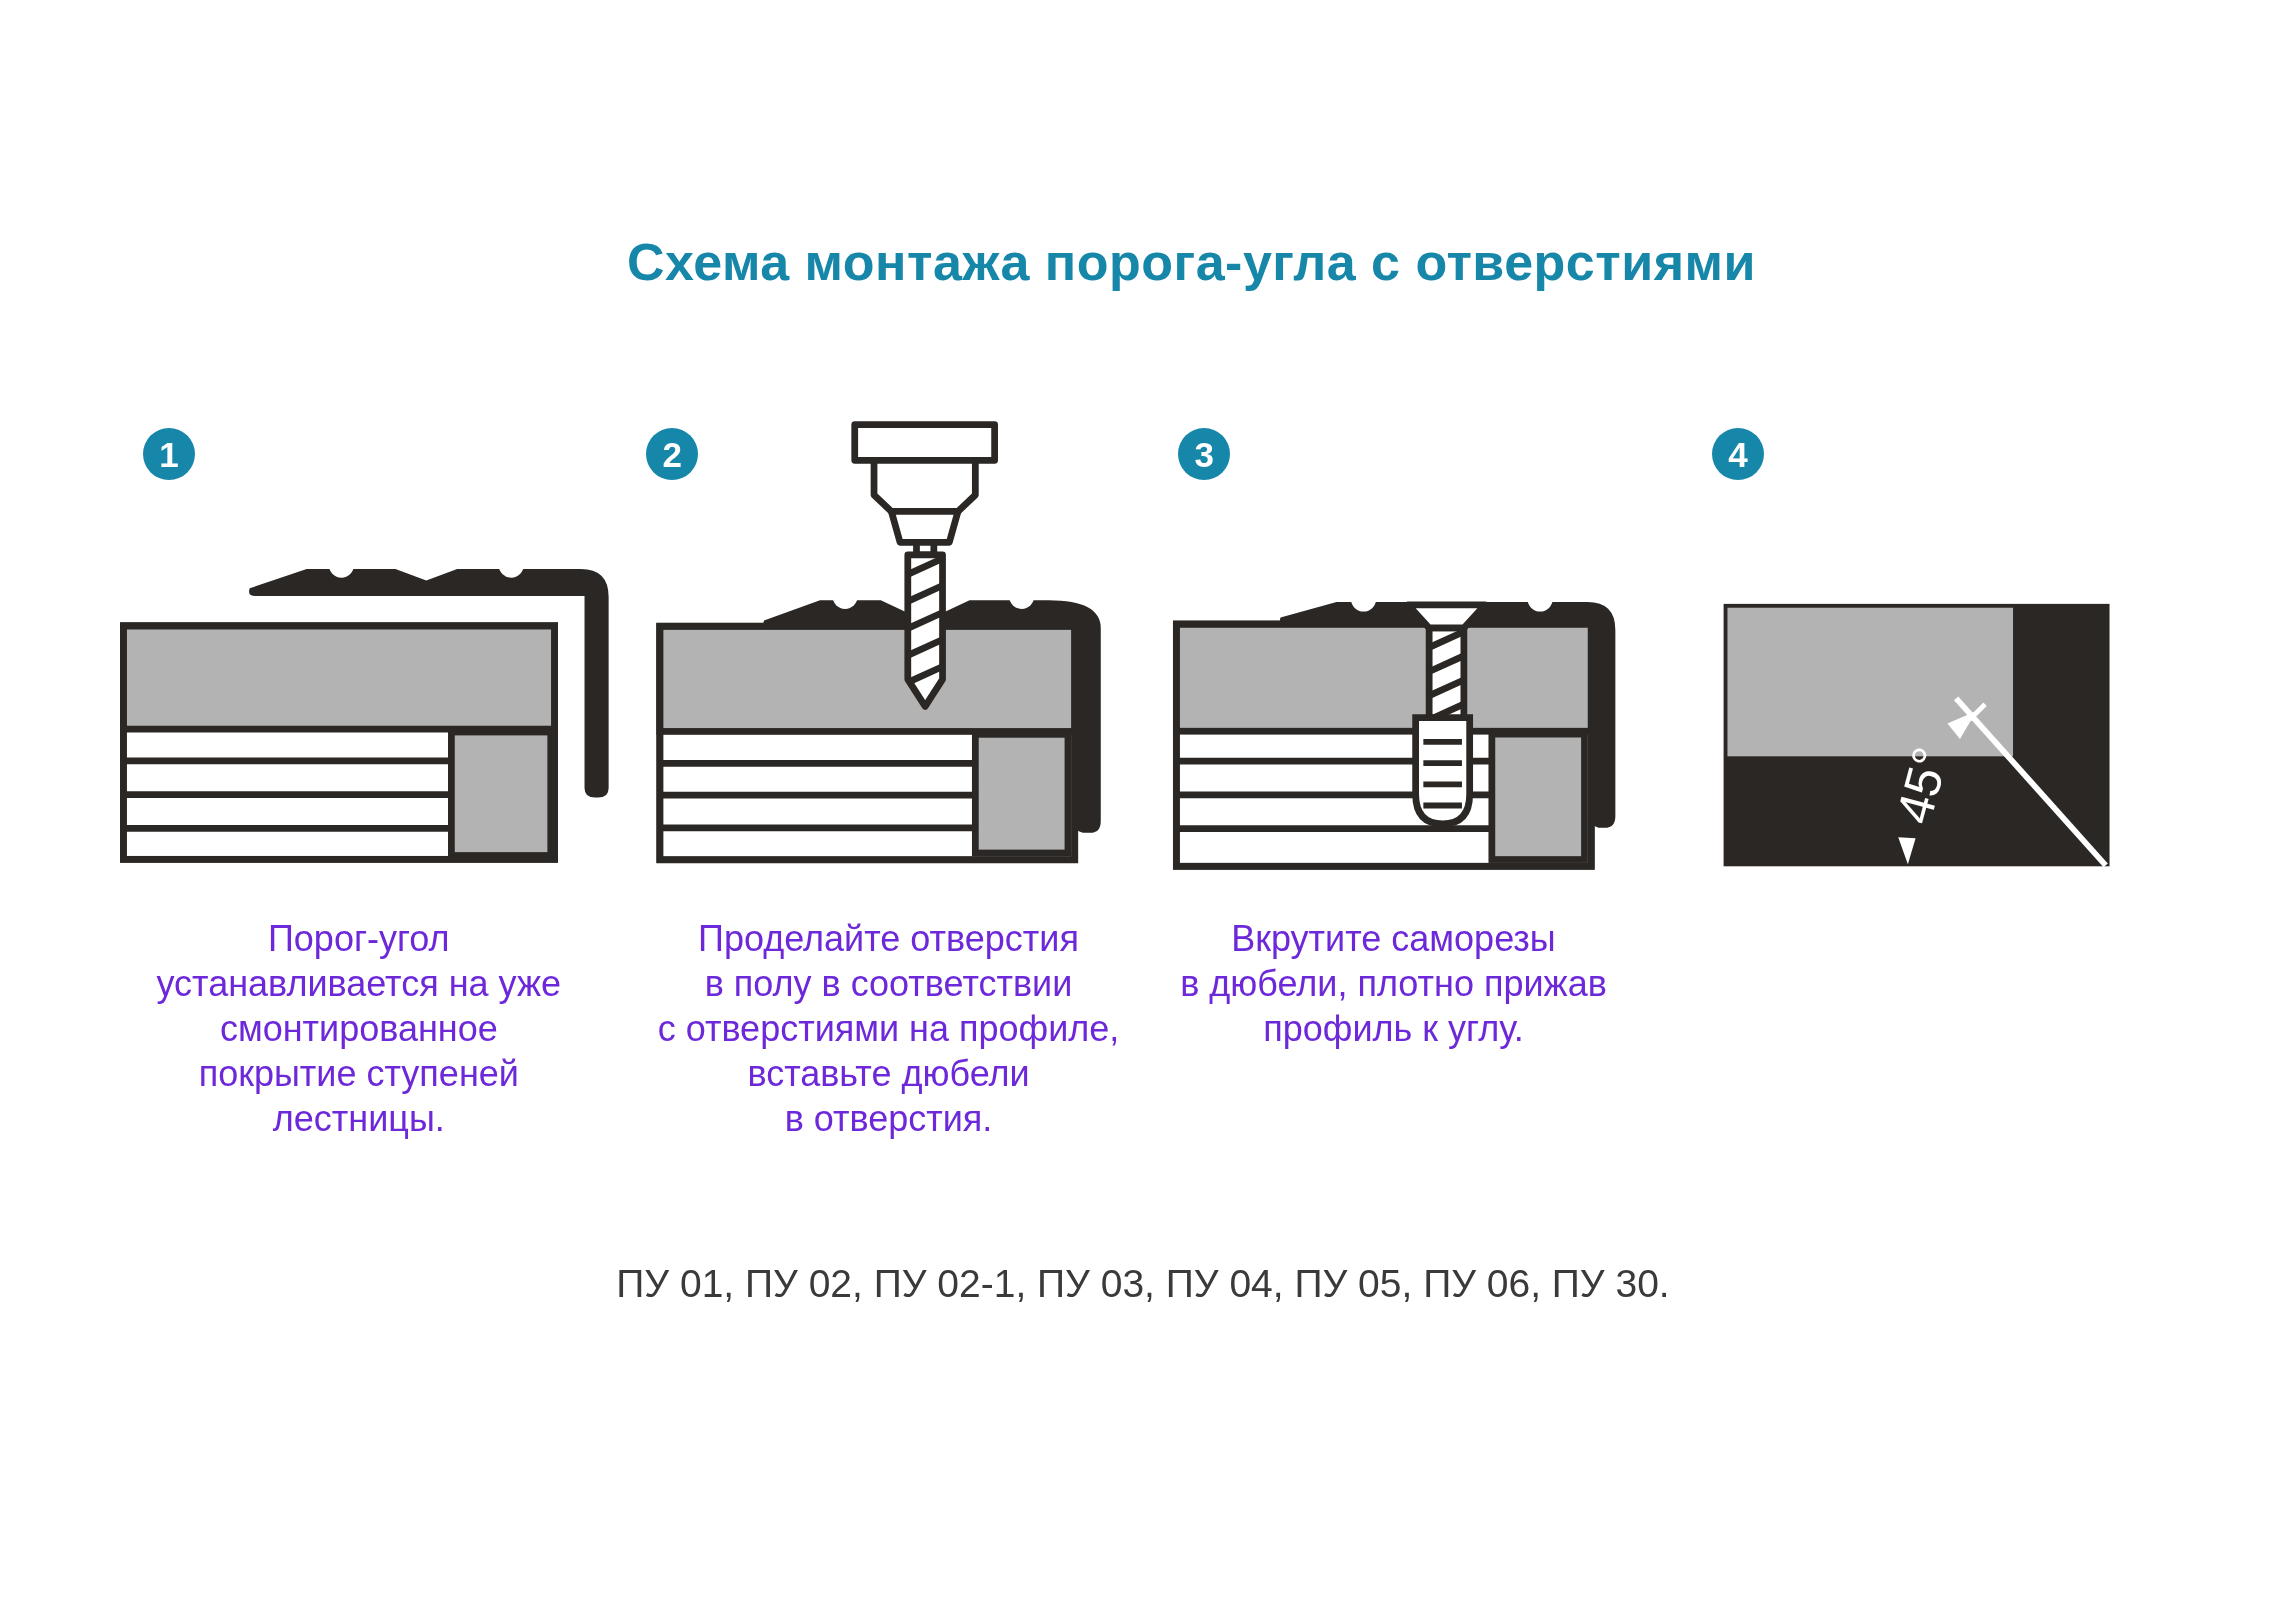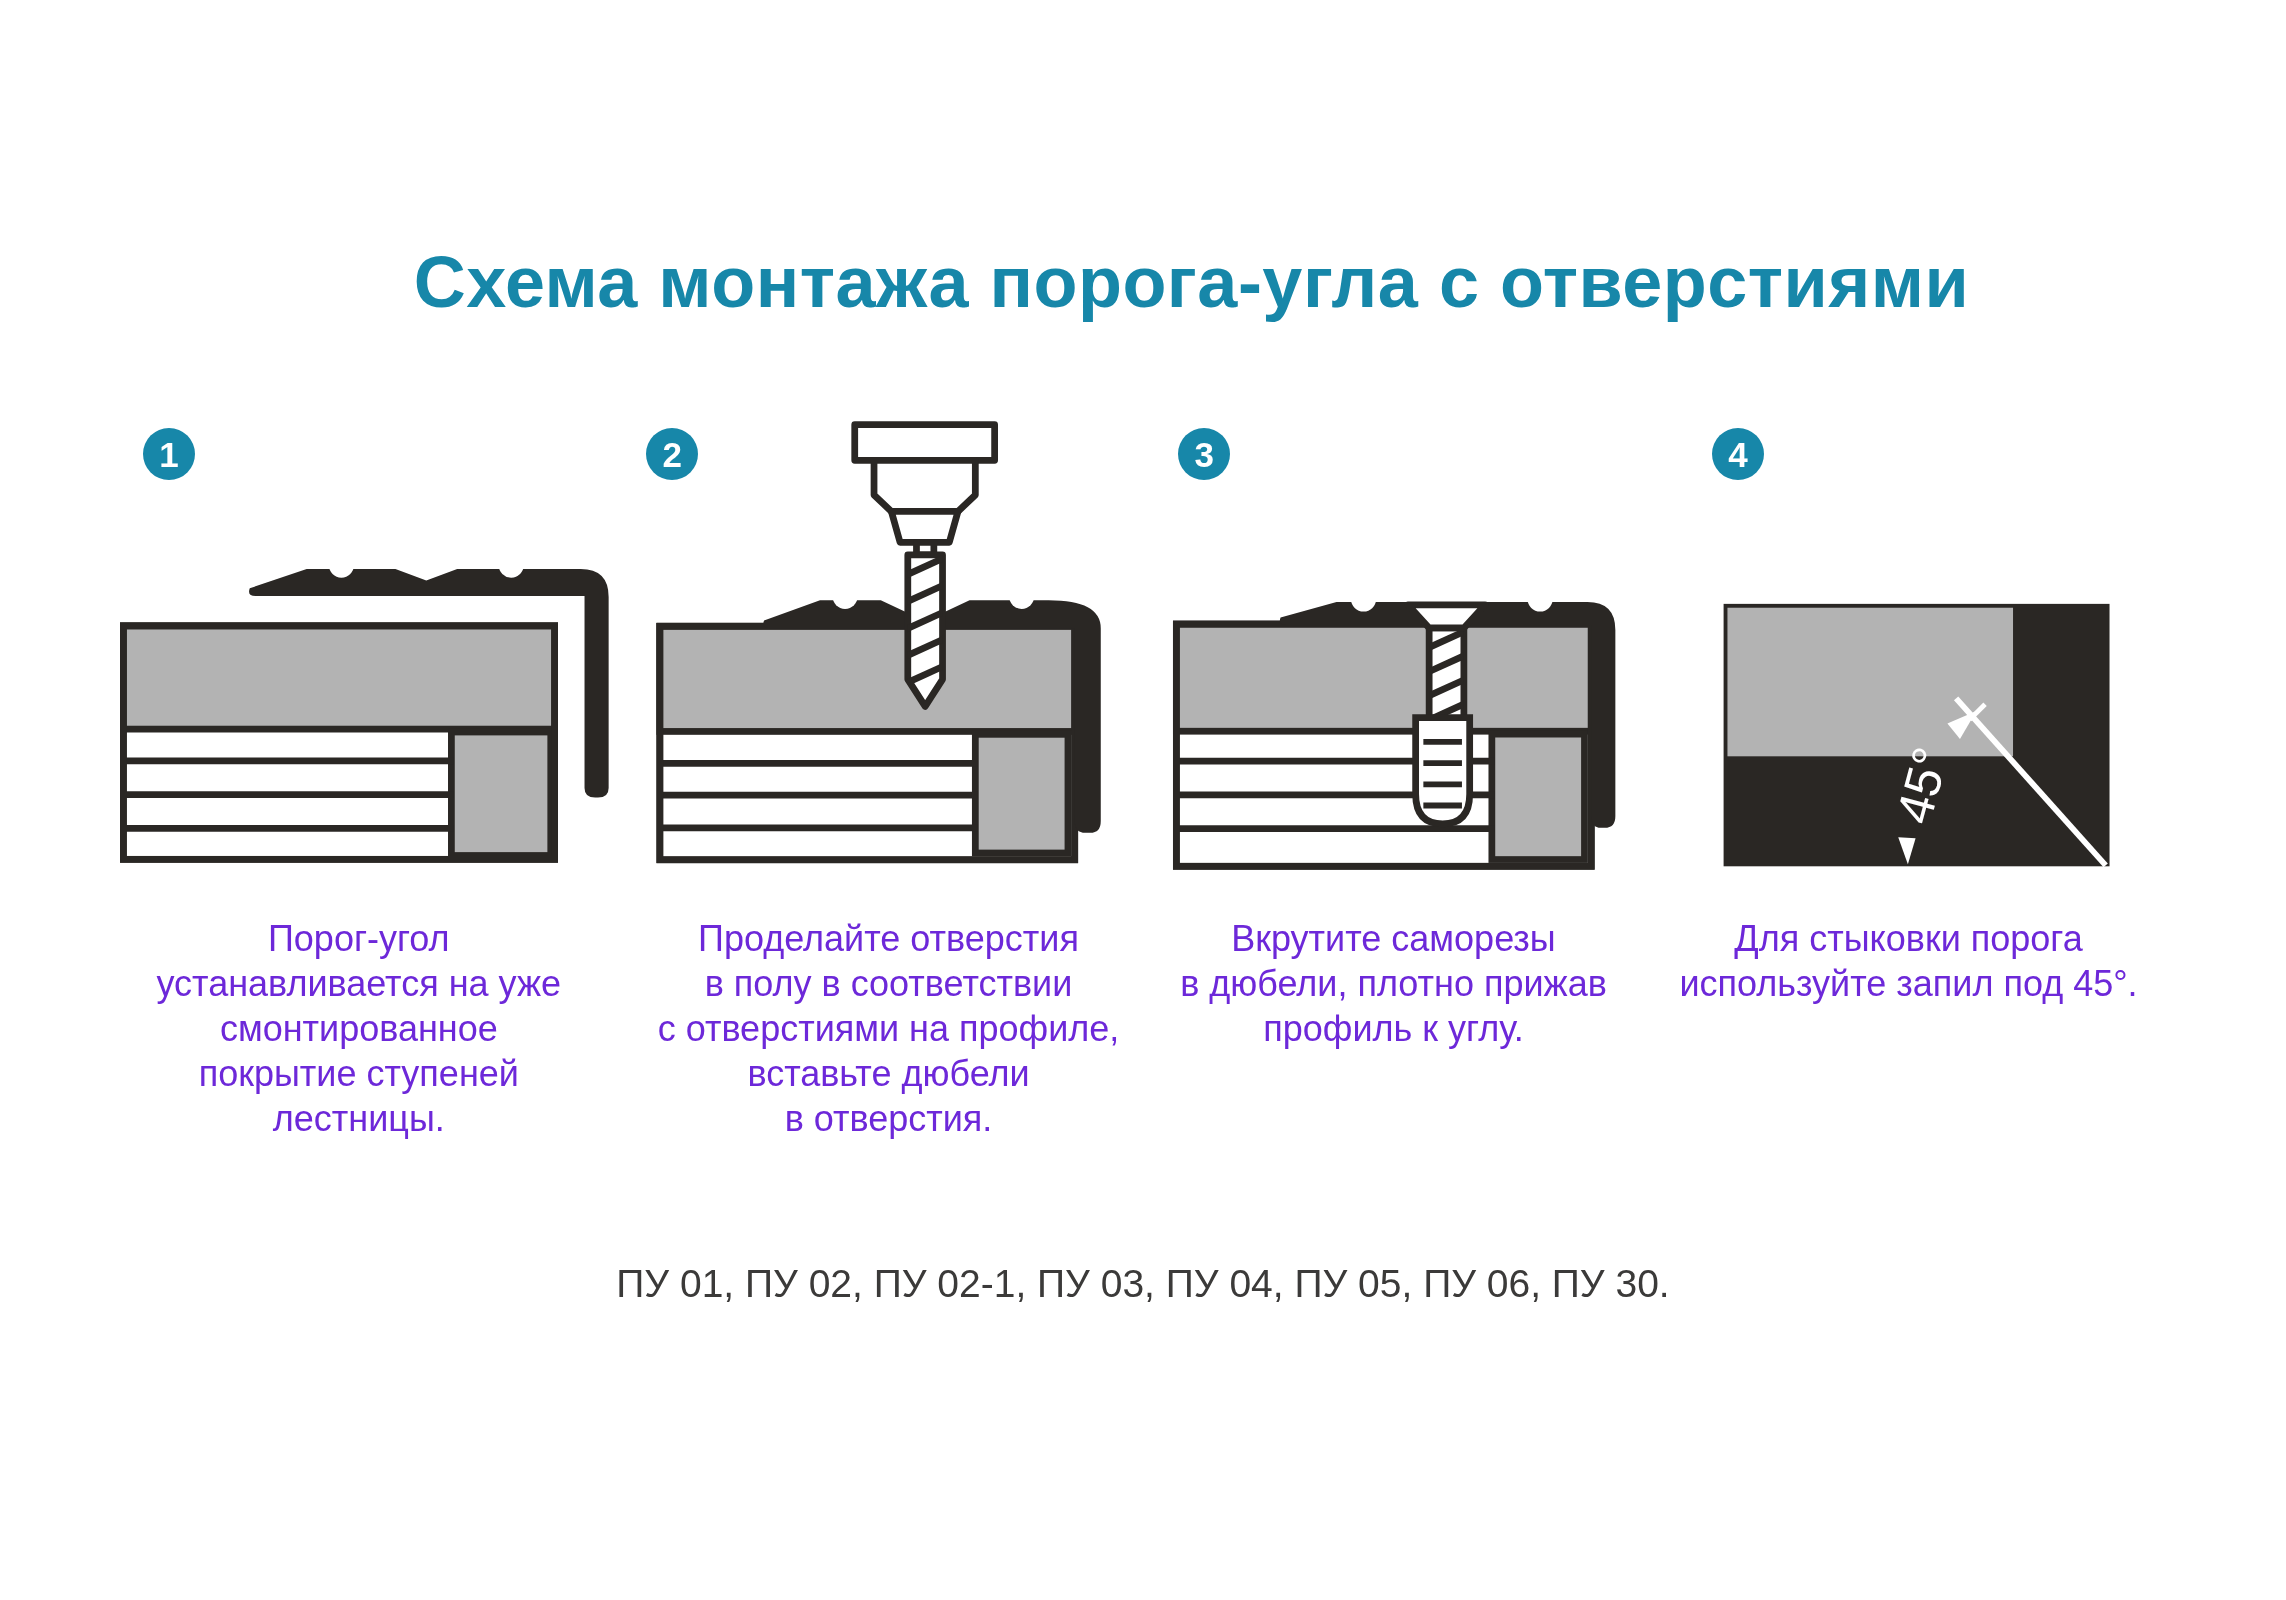--- a/index.html
+++ b/index.html
@@ -1,22 +1,22 @@
 <!DOCTYPE html>
 <html><head>
 <meta charset="utf-8">
 <style>
   html,body{margin:0;padding:0;}
   body{
     width:2286px;height:1601px;background:#ffffff;position:relative;
     font-family:"Liberation Sans", sans-serif;overflow:hidden;
   }
   .title{
-    position:absolute;top:232px;left:97px;right:0;margin:9px;
-    text-align:center;font-size:72px;font-weight:bold;color:#1787a9;
+    position:absolute;top:232px;left:97px;right:0;margin:0;
+    text-align:center;font-size:52px;font-weight:bold;color:#1787a9;
     letter-spacing:0.5px;
   }
   .step-col{position:absolute;top:406px;width:521px;height:753px;}
   .badge{
     position:absolute;top:22px;width:52px;height:52px;border-radius:50%;
     background:#1787a9;color:#ffffff;font-size:35px;font-weight:bold;
     display:flex;align-items:center;justify-content:center;line-height:1;
   }
   .illus{position:absolute;left:0;}
   .caption{
@@ -162,22 +162,20 @@
       <rect class="dark" x="40" y="65" width="400" height="272"></rect>
       <rect class="gray" x="44" y="69" width="296" height="154"></rect>
       <g stroke="#ffffff" fill="none">
         <line x1="281" y1="163" x2="436" y2="336" stroke-width="6"></line>
         <line x1="295" y1="185" x2="311" y2="169" stroke-width="5"></line>
       </g>
       <polygon fill="#ffffff" points="302,176 272,189 285,205"></polygon>
       <polygon fill="#ffffff" points="231,335 221,307 239,308"></polygon>
       <text x="246" y="271" transform="rotate(-75 246 253)" text-anchor="middle" fill="#ffffff" font-size="52">45°</text>
     </svg>
-    <div class="caption shift-4">Для стыковки порога
-используйте запил под 45°.</div>
   </section>
 
   <div class="footer">
     <div>ПУ 01, ПУ 02, ПУ 02-1, ПУ 03, ПУ 04, ПУ 05, ПУ 06, ПУ 30.</div>
   </div>
 
 </div>
 
 
 </body></html>

